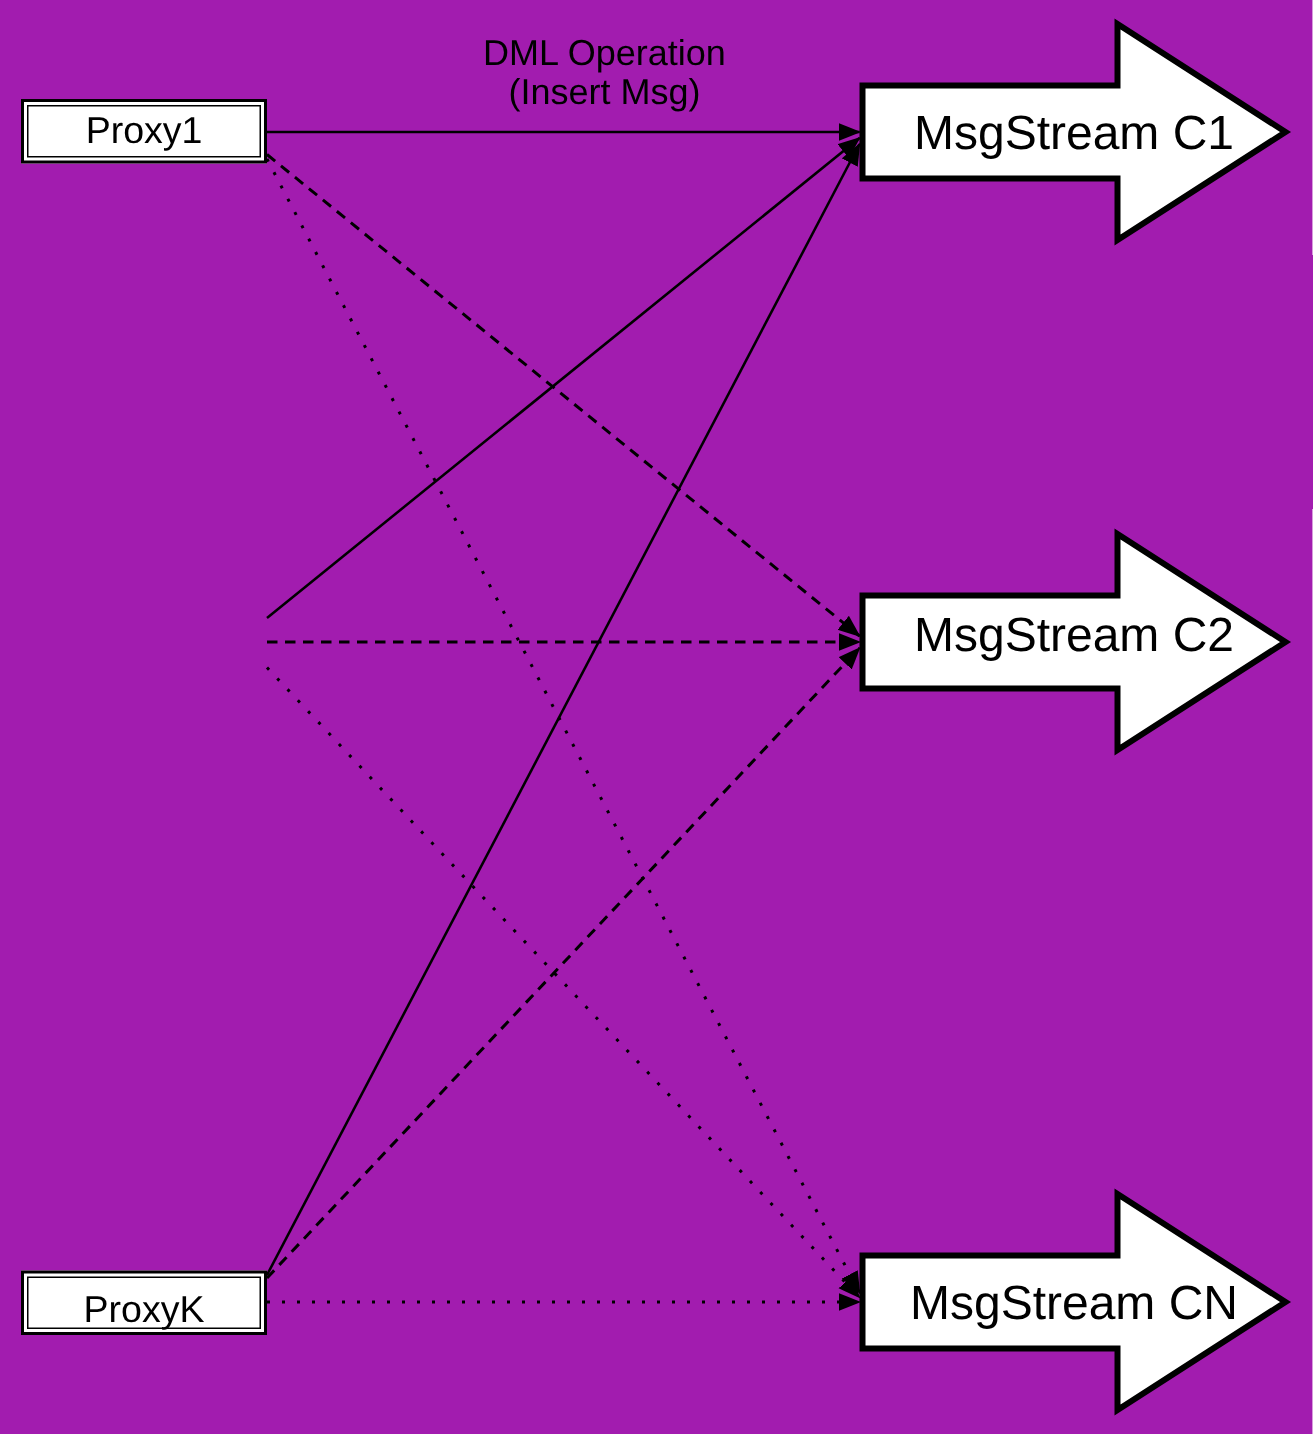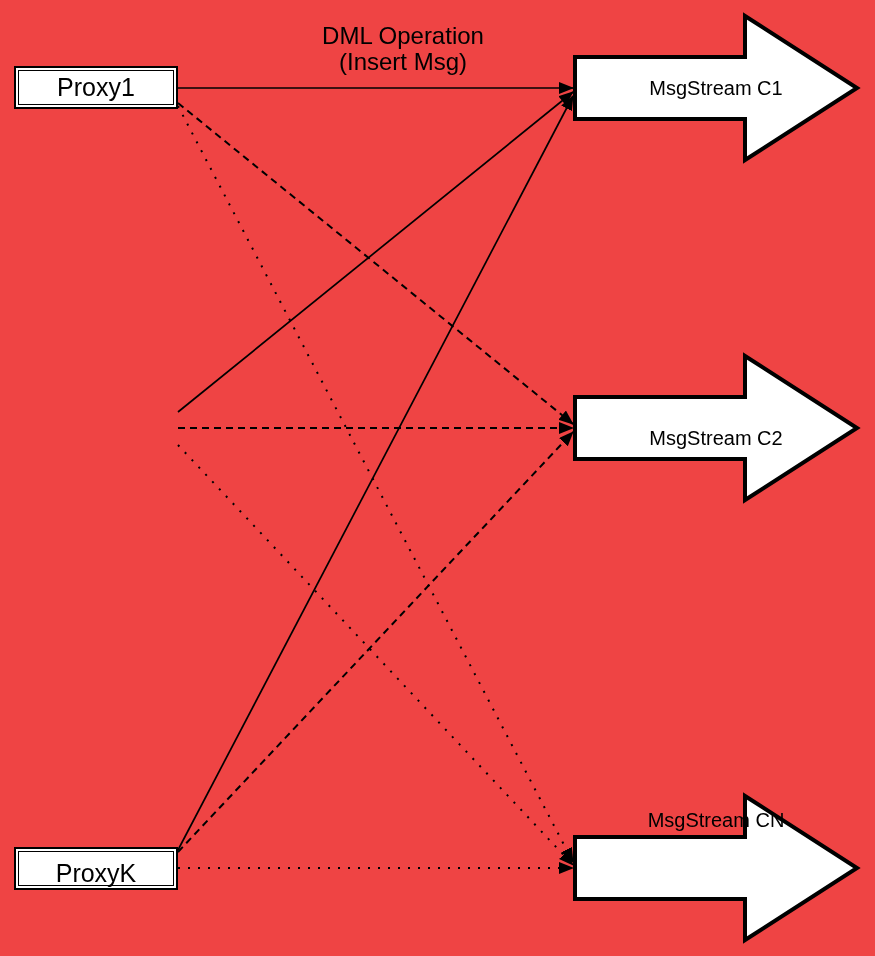--- a/index.html
+++ b/index.html
@@ -1,20 +1,20 @@
 <!DOCTYPE html>
 <html><head>
 <meta charset="utf-8">
 <style>
   html, body { margin: 0; padding: 0; background: #ffffff; }
   .canvas {
     position: relative;
     width: 875px;
     height: 956px;
-    background: #ef4444;
+    background: #a21caf;
     color: #000000;
     font-family: "Liberation Sans", sans-serif;
     overflow: hidden;
   }
   svg.layer { position: absolute; left: 0; top: 0; }
 
   .top-label {
     position: absolute;
     left: 288px;
     top: 23px;
@@ -50,27 +50,27 @@
   .proxy-box.pk { top: 847px; align-items: flex-end; }
 
   .stream-label {
     position: absolute;
     left: 575px;
     width: 282px;
     height: 62px;
     display: flex;
     align-items: center;
     justify-content: center;
-    font-size: 20px;
+    font-size: 32px;
     white-space: nowrap;
     text-align: center;
   }
   .stream-label.s1 { top: 57px; }
-  .stream-label.s2 { top: 407px; }
-  .stream-label.sn { top: 789px; }
+  .stream-label.s2 { top: 392px; }
+  .stream-label.sn { top: 837px; }
 
   .block-arrow {
     fill: #ffffff;
     stroke: #000000;
     stroke-width: 4px;
     stroke-linejoin: miter;
   }
 </style>
 </head>
 <body>

